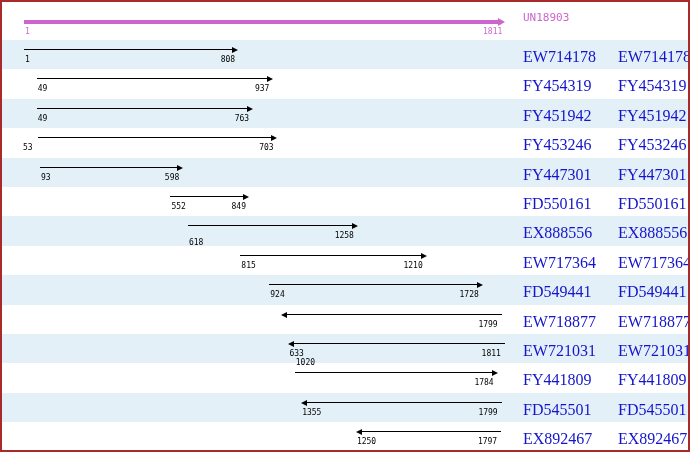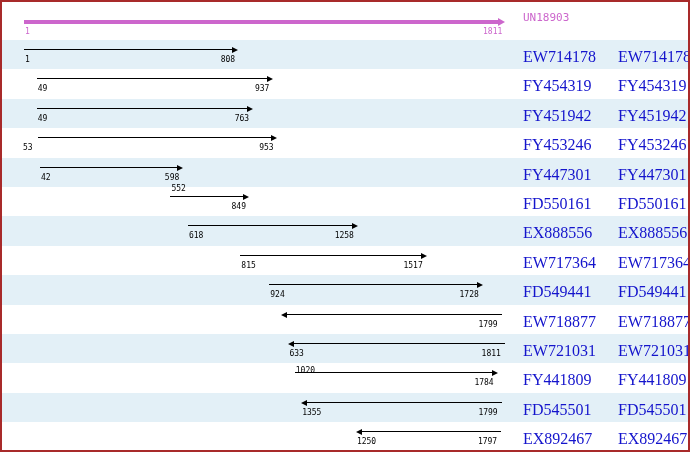--- a/index.html
+++ b/index.html
@@ -127,51 +127,51 @@
       <div class="hit-line" style="top: 106px; left: 34.7558px; width: 210.786px;"></div>
       <div class="hit-head-right" style="left: 244.541px; top: 103.5px;"></div>
       <div class="coord" style="left: 35.7558px; top: 112px;">49</div>
       <div class="coord right" style="left: 232.741px; top: 112px;">763</div>
       <div class="acc" style="left: 521px; top: 104.8px;">FY451942</div>
       <div class="acc" style="left: 616px; top: 104.8px;">FY451942</div>
       <div style="position: absolute; left: 0px; top: 126.2px; width: 686px; height: 29.4px;"></div>
       <div class="hit-line" style="top: 135px; left: 35.8188px; width: 234.171px;"></div>
       <div class="hit-head-right" style="left: 268.99px; top: 132.5px;"></div>
       <div class="coord" style="left: 21px; top: 141px;">53</div>
-      <div class="coord right" style="left: 257.19px; top: 141px;">953</div>
+      <div class="coord right" style="left: 257.19px; top: 141px;">703</div>
       <div class="acc" style="left: 521px; top: 134.2px;">FY453246</div>
       <div class="acc" style="left: 616px; top: 134.2px;">FY453246</div>
       <div class="stripe" style="top: 155.6px; height: 29.4px;"></div>
       <div style="position: absolute; left: 0px; top: 155.6px; width: 686px; height: 29.4px;"></div>
       <div class="hit-line" style="top: 165px; left: 37.9448px; width: 137.706px;"></div>
       <div class="hit-head-right" style="left: 174.65px; top: 162.5px;"></div>
-      <div class="coord" style="left: 38.9448px; top: 171px;">42</div>
+      <div class="coord" style="left: 38.9448px; top: 171px;">93</div>
       <div class="coord right" style="left: 162.85px; top: 171px;">598</div>
       <div class="acc" style="left: 521px; top: 163.6px;">FY447301</div>
       <div class="acc" style="left: 616px; top: 163.6px;">FY447301</div>
       <div style="position: absolute; left: 0px; top: 185px; width: 686px; height: 29.4px;"></div>
       <div class="hit-line" style="top: 194px; left: 168.426px; width: 73.9265px;"></div>
       <div class="hit-head-right" style="left: 241.352px; top: 191.5px;"></div>
-      <div class="coord" style="left: 169.426px; top: 182px;">552</div>
+      <div class="coord" style="left: 169.426px; top: 200px;">552</div>
       <div class="coord right" style="left: 229.552px; top: 200px;">849</div>
       <div class="acc" style="left: 521px; top: 193px;">FD550161</div>
       <div class="acc" style="left: 616px; top: 193px;">FD550161</div>
       <div class="stripe" style="top: 214.4px; height: 29.4px;"></div>
       <div style="position: absolute; left: 0px; top: 214.4px; width: 686px; height: 29.4px;"></div>
       <div class="hit-line" style="top: 223px; left: 185.965px; width: 165.077px;"></div>
       <div class="hit-head-right" style="left: 350.043px; top: 220.5px;"></div>
-      <div class="coord" style="left: 186.965px; top: 229px; text-align: right;">618</div>
+      <div class="coord" style="left: 186.965px; top: 236px; text-align: right;">618</div>
       <div class="coord right" style="left: 332.643px; top: 229px;">1258</div>
       <div class="acc" style="left: 521px; top: 222.4px;">EX888556</div>
       <div class="acc" style="left: 616px; top: 222.4px;">EX888556</div>
       <div style="position: absolute; left: 0px; top: 243.8px; width: 686px; height: 29.4px;"></div>
       <div class="hit-line" style="top: 253px; left: 238.317px; width: 181.554px;"></div>
       <div class="hit-head-right" style="left: 418.871px; top: 250.5px;"></div>
       <div class="coord" style="left: 239.317px; top: 259px;">815</div>
-      <div class="coord right" style="left: 401.471px; top: 259px;">1517</div>
+      <div class="coord right" style="left: 401.471px; top: 259px;">1210</div>
       <div class="acc" style="left: 521px; top: 251.8px;">EW717364</div>
       <div class="acc" style="left: 616px; top: 251.8px;">EW717364</div>
       <div class="stripe" style="top: 273.2px; height: 29.4px;"></div>
       <div style="position: absolute; left: 0px; top: 273.2px; width: 686px; height: 29.4px;"></div>
       <div class="hit-line" style="top: 282px; left: 267.283px; width: 208.66px;"></div>
       <div class="hit-head-right" style="left: 474.943px; top: 279.5px;"></div>
       <div class="coord" style="left: 268.283px; top: 288px;">924</div>
       <div class="coord right" style="left: 457.543px; top: 288px;">1728</div>
       <div class="acc" style="left: 521px; top: 281.2px;">FD549441</div>
       <div class="acc" style="left: 616px; top: 281.2px;">FD549441</div>
@@ -186,21 +186,21 @@
       <div style="position: absolute; left: 0px; top: 332px; width: 686px; height: 29.4px;"></div>
       <div class="hit-line" style="top: 341px; left: 291.417px; width: 211.583px;"></div>
       <div class="hit-head-left" style="left: 286.417px; top: 338.5px;"></div>
       <div class="coord" style="left: 287.417px; top: 347px;">633</div>
       <div class="coord right" style="left: 479.6px; top: 347px;">1811</div>
       <div class="acc" style="left: 521px; top: 340px;">EW721031</div>
       <div class="acc" style="left: 616px; top: 340px;">EW721031</div>
       <div style="position: absolute; left: 0px; top: 361.4px; width: 686px; height: 29.4px;"></div>
       <div class="hit-line" style="top: 370px; left: 292.795px; width: 198.03px;"></div>
       <div class="hit-head-right" style="left: 489.825px; top: 367.5px;"></div>
-      <div class="coord" style="left: 293.795px; top: 364px;">1020</div>
+      <div class="coord" style="left: 293.795px; top: 356px;">1020</div>
       <div class="coord right" style="left: 472.425px; top: 376px;">1784</div>
       <div class="acc" style="left: 521px; top: 369.4px;">FY441809</div>
       <div class="acc" style="left: 616px; top: 369.4px;">FY441809</div>
       <div class="stripe" style="top: 390.8px; height: 29.4px;"></div>
       <div style="position: absolute; left: 0px; top: 390.8px; width: 686px; height: 29.4px;"></div>
       <div class="hit-line" style="top: 400px; left: 304.173px; width: 195.638px;"></div>
       <div class="hit-head-left" style="left: 299.173px; top: 397.5px;"></div>
       <div class="coord" style="left: 300.173px; top: 406px;">1355</div>
       <div class="coord right" style="left: 476.411px; top: 406px;">1799</div>
       <div class="acc" style="left: 521px; top: 398.8px;">FD545501</div>

